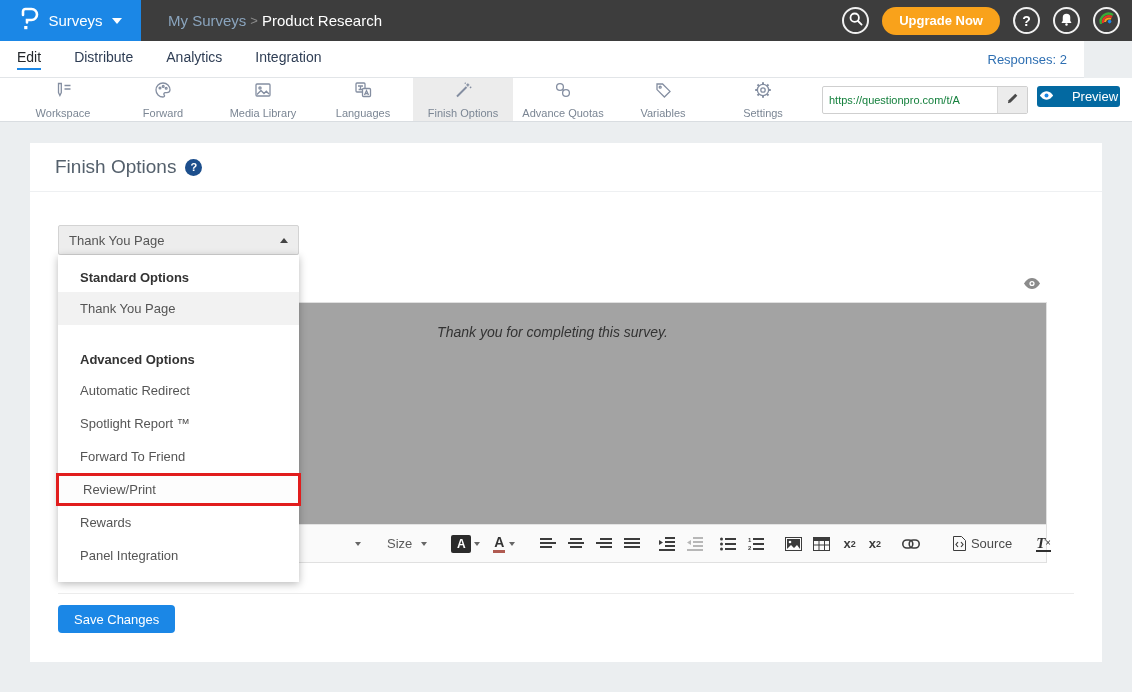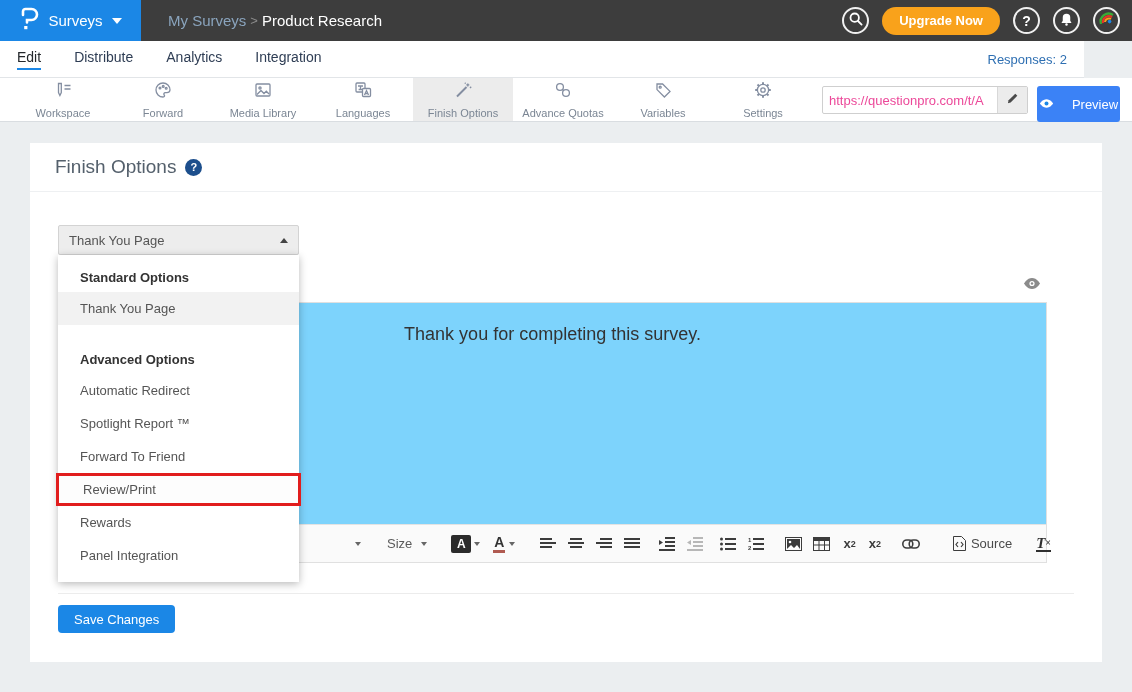--- a/index.html
+++ b/index.html
@@ -27,23 +27,23 @@
   .navtab.active { color:#23272b; border-bottom-color:#1b87e6; }
   .responses { margin-left:auto; font-size:13px; color:#2e6fb2; cursor:pointer; }
 
   
   .ribbon { position:absolute; top:78px; left:0; width:1132px; height:44px; background:#fff; border-bottom:1px solid #d9dde1; display:flex; align-items:stretch; padding-left:13px; }
   .ribbon-item { width:100px; display:flex; flex-direction:column; align-items:center; justify-content:center; gap:3px; cursor:pointer; }
   .ribbon-item.active { background:#ececec; }
   .ribbon-item .rlabel { font-size:11px; color:#7b8694; white-space:nowrap; }
   .ribbon-item svg { stroke:#848ea1; fill:none; stroke-width:1.3; }
   .url-wrap { position:absolute; right:104px; top:8px; width:206px; height:28px; border:1px solid #cfcfcf; border-radius:2px; background:#fff; display:flex; align-items:center; overflow:hidden; }
-  .url-input { flex:1; border:none; outline:none; font-size:13px; color:#ec4899; padding:0 6px; font-family:inherit; min-width:0; background:#fff; }
+  .url-input { flex:1; border:none; outline:none; font-size:11px; color:#15803d; padding:0 6px; font-family:inherit; min-width:0; background:#fff; }
   .pencil-seg { width:30px; height:100%; background:#ececec; border-left:1px solid #d8d8d8; display:flex; align-items:center; justify-content:center; cursor:pointer; }
-  .preview-btn { position:absolute; right:12px; top:8px; width:83px; height:36px; background:#3b82f6; color:#fff; border:none; border-radius:3px; font-size:13px; display:flex; align-items:center; justify-content:center; gap:18px; cursor:pointer; font-family:inherit; }
+  .preview-btn { position:absolute; right:12px; top:8px; width:83px; height:21px; background:#0369a1; color:#fff; border:none; border-radius:3px; font-size:13px; display:flex; align-items:center; justify-content:center; gap:18px; cursor:pointer; font-family:inherit; }
 
   
   .card { position:absolute; left:30px; top:143px; width:1072px; height:519px; background:#fff; }
   .card-head { height:49px; display:flex; align-items:center; gap:9px; padding-left:25px; border-bottom:1px solid #eef0f2; }
   .page-title { font-size:19px; color:#54606c; font-weight:normal; }
   .help-circle { width:17px; height:17px; border-radius:50%; background:#1c4e8c; color:#fff; font-size:11px; font-weight:bold; display:flex; align-items:center; justify-content:center; cursor:pointer; }
 
   
   .fo-select { position:absolute; left:28px; top:82px; width:241px; height:30px; background:#ededed; border:1px solid #d3d3d3; border-radius:2px; display:flex; align-items:center; font-size:13px; color:#555; padding:0 10px; cursor:pointer; }
   .caret-up { width:0; height:0; border-left:4px solid transparent; border-right:4px solid transparent; border-bottom:5px solid #444; margin-left:auto; }
@@ -54,21 +54,21 @@
   .dd-item { height:33px; line-height:33px; font-size:13px; color:#555; padding-left:22px; cursor:pointer; }
   .dd-item.selected { background:#f2f2f2; }
   .dd-gap { height:12px; }
   .dd-item.highlighted { border:3px solid #e11d1d; margin:0 -2px; line-height:27px; padding-left:24px; background:#fdfdfd; }
 
   
   .eye-mark { position:absolute; left:993px; top:133px; cursor:pointer; }
 
   
   .editor { position:absolute; left:28px; top:159px; width:989px; border:1px solid #e0e0e0; z-index:1; }
-  .ed-content { height:221px; background:#7dd3fc; text-align:center; padding-top:21px; font-size:18px; color:#333; cursor:text; }
+  .ed-content { height:221px; background:#a3a3a3; text-align:center; padding-top:21px; font-size:14px; color:#333; cursor:text;font-style:italic; }
   .ed-toolbar { height:38px; background:#fafafa; border-top:1px solid #e3e3e3; display:flex; align-items:center; padding-left:296px; }
   .tbtn { display:flex; align-items:center; color:#474747; cursor:pointer; }
   .tbtn svg { display:block; }
   .combo-caret { width:0; height:0; border-left:3.5px solid transparent; border-right:3.5px solid transparent; border-top:4.5px solid #666; display:inline-block; }
   .size-label { font-size:13px; color:#5a5a5a; }
   .bg-a { width:20px; height:18px; background:#2b2b2b; color:#fff; border-radius:2px; font-size:12px; font-weight:bold; display:flex; align-items:center; justify-content:center; }
   .fg-a { font-size:14px; font-weight:bold; color:#333; border-bottom:3px solid #b05a51; line-height:15px; padding:0 1px; }
   .sub-sup { font-size:13px; font-weight:bold; color:#3c3c3c; }
   .sub-sup sub,.sub-sup sup { font-size:9px; }
   .src-label { font-size:13px; color:#4a4a4a; margin-left:5px; }

